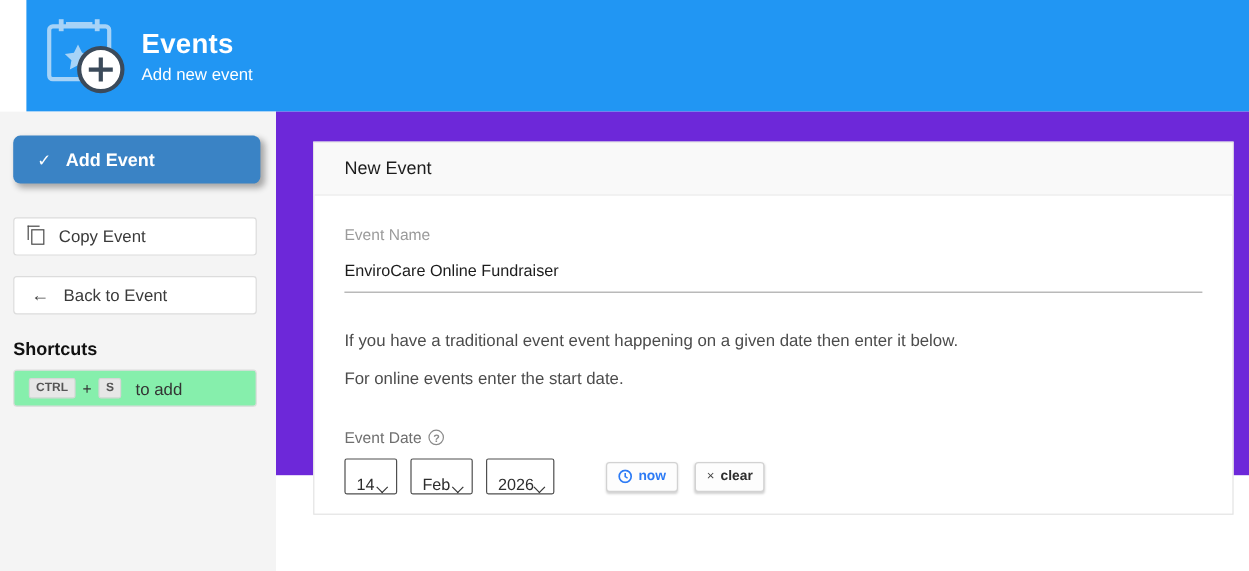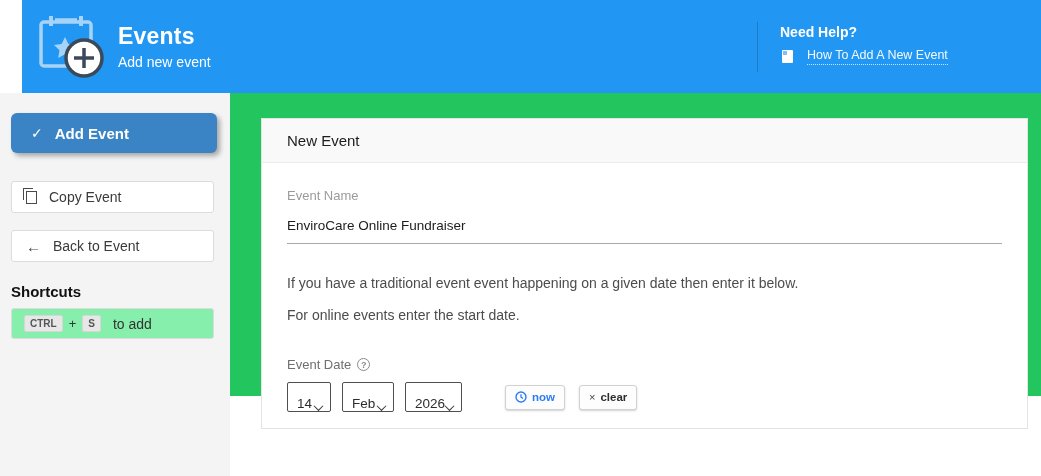--- a/index.html
+++ b/index.html
@@ -71,21 +71,21 @@
     display:flex; align-items:center; gap:6px; padding-left:12px;
     font-size:13px; color:#333;
   }
   kbd {
     font-family:"Liberation Sans",sans-serif; font-size:10px; font-weight:bold; color:#555;
     background:#e7e7e7; border:1px solid #d6d6d6; border-radius:2px; padding:2px 5px;
   }
   .shortcut-suffix { margin-left:6px; font-size:14px; color:#333; }
 
   
-  .content { position:absolute; left:230px; top:93px; width:811px; height:303px; background:#22c55e; }
+  .content { position:absolute; left:230px; top:93px; width:811px; height:303px; background:#6d28d9; }
   .card {
     position:absolute; left:31px; top:25px; width:767px; height:311px;
     background:#fff; border:1px solid #e3e3e3;
   }
   .card-header {
     height:44px; background:#f9f9f9; border-bottom:1px solid #ebebeb;
     display:flex; align-items:center; padding-left:25px;
   }
   .card-title { font-size:15px; color:#1d1d1d; }
   .card-body { padding:25px 25px 0 25px; }
@@ -141,30 +141,20 @@
       <path d="M33 25 l3.4 7 7.6 1 -5.5 5.3 1.3 7.6 -6.8 -3.6 -6.8 3.6 1.3 -7.6 -5.5 -5.3 7.6 -1 z" fill="#a7d3f7"></path>
       <circle cx="52" cy="46" r="18" fill="#ffffff" stroke="#3b4a5a" stroke-width="3.5"></circle>
       <line x1="42" y1="46" x2="62" y2="46" stroke="#3b4a5a" stroke-width="3.5"></line>
       <line x1="52" y1="36" x2="52" y2="56" stroke="#3b4a5a" stroke-width="3.5"></line>
     </svg>
   </div>
   <div class="titles">
     <div class="page-title">Events</div>
     <div class="page-subtitle">Add new event</div>
   </div>
-  <div class="help-area">
-    <div class="help-divider"></div>
-    <div class="help-col">
-      <div class="help-title">Need Help?</div>
-      <div class="help-link-row">
-        <span class="book-icon"></span>
-        <a class="help-link">How To Add A New Event</a>
-      </div>
-    </div>
-  </div>
 </header>
 
 <aside class="sidebar">
   <button class="btn-add">
     <span class="check">✓</span>
     <span>Add Event</span>
   </button>
 
   <button class="btn-white btn-copy">
     <span class="copy-icon"></span>

